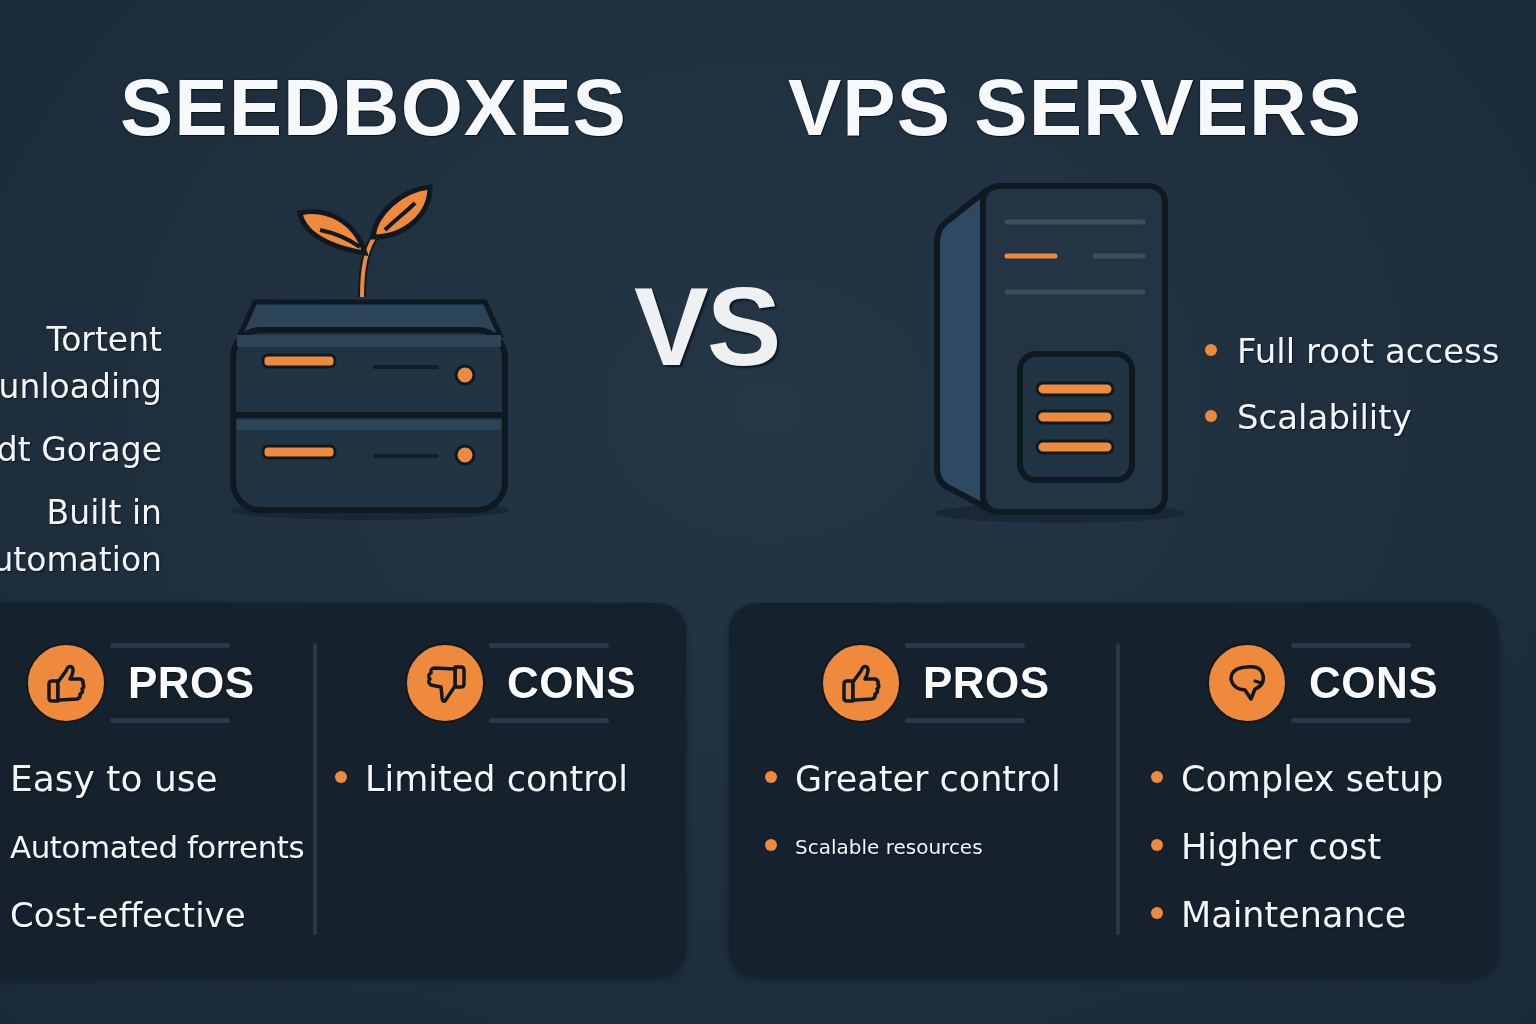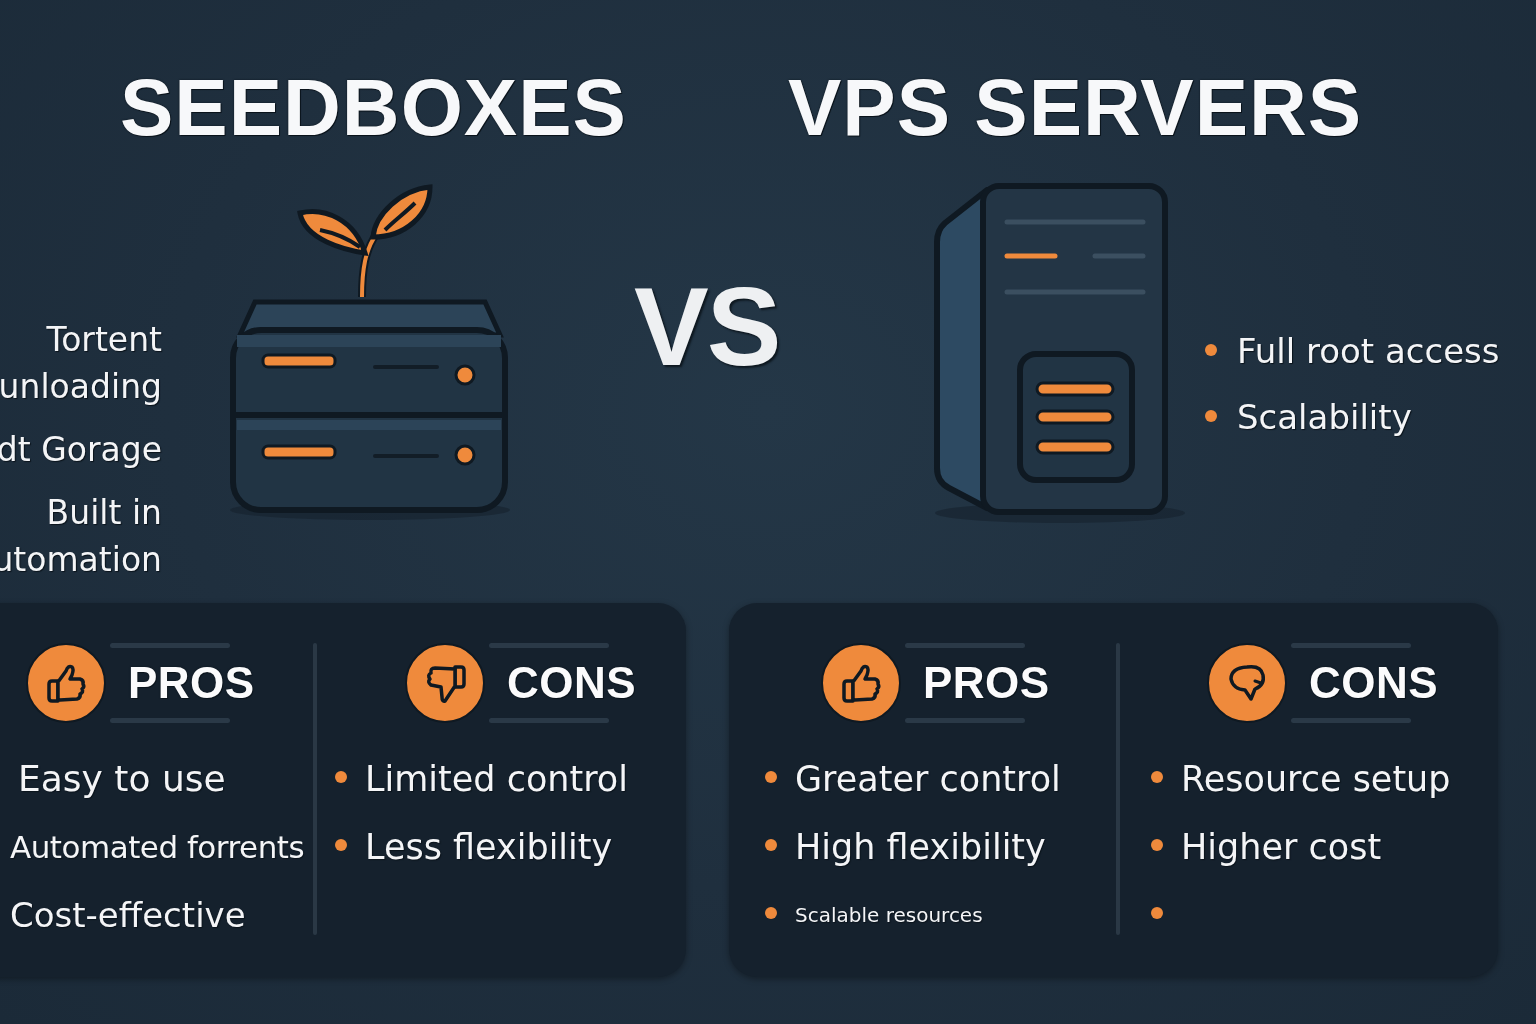--- a/index.html
+++ b/index.html
@@ -199,21 +199,21 @@
         <svg width="48" height="48" viewBox="0 0 48 48">
           <path d="M10 22 L 16 22 L 16 42 L 10 42 Q 7 42, 7 39 L 7 25 Q 7 22, 10 22 Z" fill="#ef8a3c" stroke="#0f1922" stroke-width="3.5" stroke-linejoin="round"></path>
           <path d="M16 23 L 24 12 Q 26 6, 30 8 Q 32 10, 30 16 L 28 20 L 38 20 Q 42 21, 41 25 Q 43 28, 40 30 Q 42 33, 38 35 Q 39 39, 35 40 L 18 41 L 16 40 Z" fill="#ef8a3c" stroke="#0f1922" stroke-width="3.5" stroke-linejoin="round"></path>
         </svg>
       </div>
       <div class="head-label-wrap">
         <span class="head-label">PROS</span>
       </div>
     </div>
     <ul class="item-list plain" style="margin-left:-16px; margin-top:20px;">
-      <li style="font-size:36px;margin-left:8px;">Easy to use</li>
+      <li style="font-size:36px;">Easy to use</li>
       <li style="font-size:31px; letter-spacing:-0.5px;">Automated forrents</li>
       <li>Cost-effective</li>
     </ul>
   </div>
 
   <div class="abs divider" style="left:353px; top:40px; height:292px;"></div>
 
   <div class="abs" style="left:445px; top:38px;">
     <div class="section-head">
       <div class="icon-circle">
@@ -221,59 +221,57 @@
           <path d="M34 8 L 40 8 Q 43 8, 43 11 L 43 25 Q 43 28, 40 28 L 34 28 Z" fill="#ef8a3c" stroke="#0f1922" stroke-width="3.5" stroke-linejoin="round"></path>
           <path d="M34 10 L 14 9 Q 9 9, 10 14 Q 6 16, 9 20 Q 6 23, 10 26 L 20 28 L 21 38 Q 21 43, 24 42 L 34 27 Z" fill="#ef8a3c" stroke="#0f1922" stroke-width="3.5" stroke-linejoin="round"></path>
         </svg>
       </div>
       <div class="head-label-wrap">
         <span class="head-label">CONS</span>
       </div>
     </div>
     <ul class="item-list" style="margin-left:-70px; margin-top:20px;">
       <li><span class="bullet-dot"></span><span>Limited control</span></li>
-      <li><span class="bullet-dot"></span><span>Less flexibility</span></li>
     </ul>
   </div>
 </div>
 
 <div id="panel-right" class="abs panel">
 
   <div class="abs" style="left:92px; top:38px;">
     <div class="section-head">
       <div class="icon-circle">
         <svg width="48" height="48" viewBox="0 0 48 48">
           <path d="M10 22 L 16 22 L 16 42 L 10 42 Q 7 42, 7 39 L 7 25 Q 7 22, 10 22 Z" fill="#ef8a3c" stroke="#0f1922" stroke-width="3.5" stroke-linejoin="round"></path>
           <path d="M16 23 L 24 12 Q 26 6, 30 8 Q 32 10, 30 16 L 28 20 L 38 20 Q 42 21, 41 25 Q 43 28, 40 30 Q 42 33, 38 35 Q 39 39, 35 40 L 18 41 L 16 40 Z" fill="#ef8a3c" stroke="#0f1922" stroke-width="3.5" stroke-linejoin="round"></path>
         </svg>
       </div>
       <div class="head-label-wrap">
         <span class="head-label">PROS</span>
       </div>
     </div>
     <ul class="item-list" style="margin-left:-56px; margin-top:20px;">
       <li><span class="bullet-dot"></span><span>Greater control</span></li>
-      <li><span class="bullet-dot"></span><span>High flexibility</span></li>
       <li style="font-size:20px;"><span class="bullet-dot"></span><span>Scalable resources</span></li>
     </ul>
   </div>
 
   <div class="abs divider" style="left:387px; top:40px; height:292px;"></div>
 
   <div class="abs" style="left:478px; top:38px;">
     <div class="section-head">
       <div class="icon-circle">
         <svg width="48" height="48" viewBox="0 0 48 48">
           <path d="M24 8 Q 38 6, 40 16 Q 42 26, 32 30 L 28 40 L 22 31 Q 10 30, 8 20 Q 8 9, 24 8 Z" fill="#ef8a3c" stroke="#0f1922" stroke-width="3.5" stroke-linejoin="round"></path>
           <path d="M32 22 L 38 24" stroke="#0f1922" stroke-width="3" stroke-linecap="round"></path>
         </svg>
       </div>
       <div class="head-label-wrap">
         <span class="head-label">CONS</span>
       </div>
     </div>
     <ul class="item-list" style="margin-left:-56px; margin-top:20px;">
-      <li><span class="bullet-dot"></span><span>Resource setup</span></li>
+      <li><span class="bullet-dot"></span><span>Complex setup</span></li>
       <li><span class="bullet-dot"></span><span>Higher cost</span></li>
-      <li><span class="bullet-dot"></span></li>
+      <li><span class="bullet-dot"></span><span>Maintenance</span></li>
     </ul>
   </div>
 </div>
 
 </body></html>

